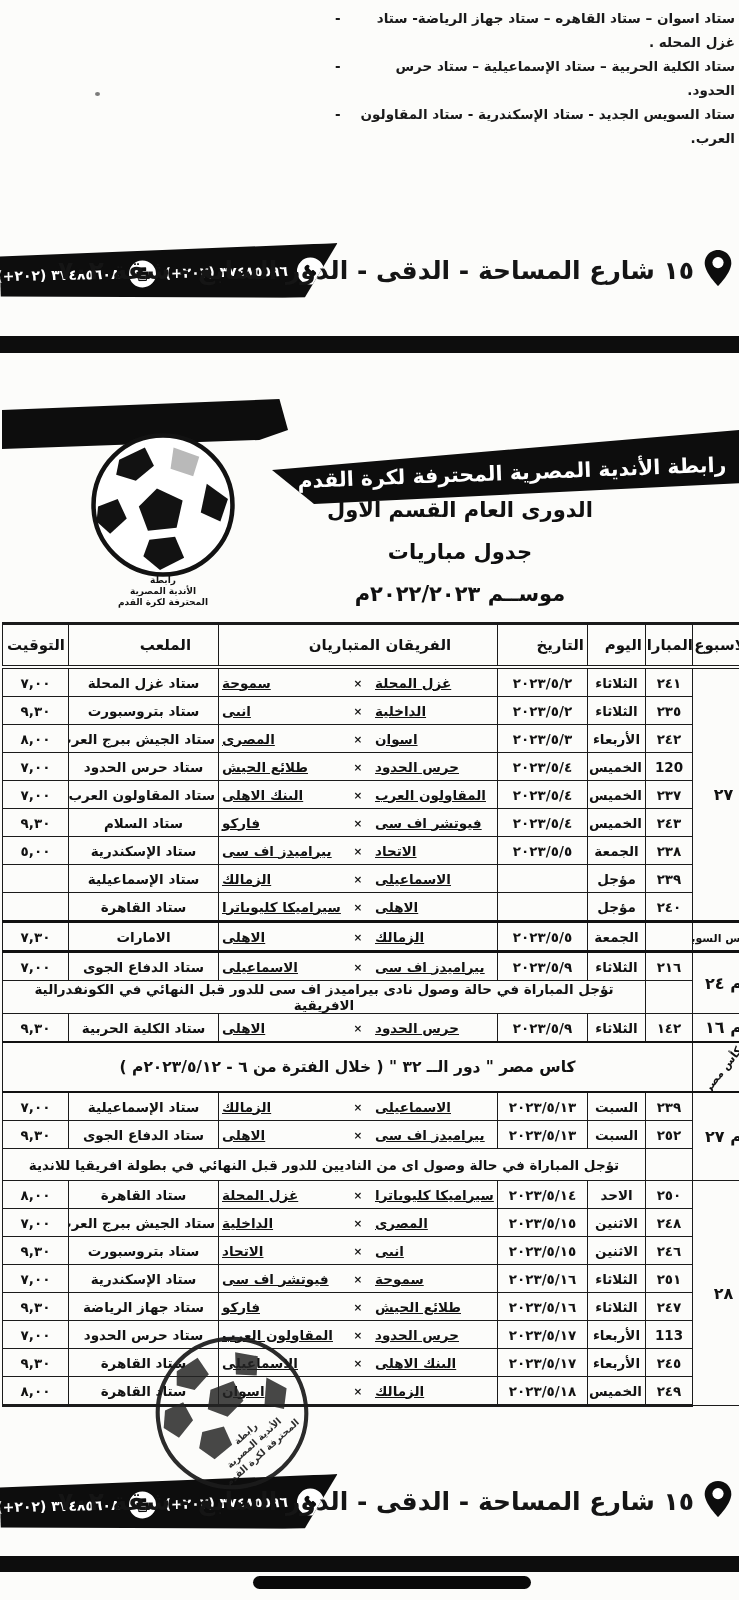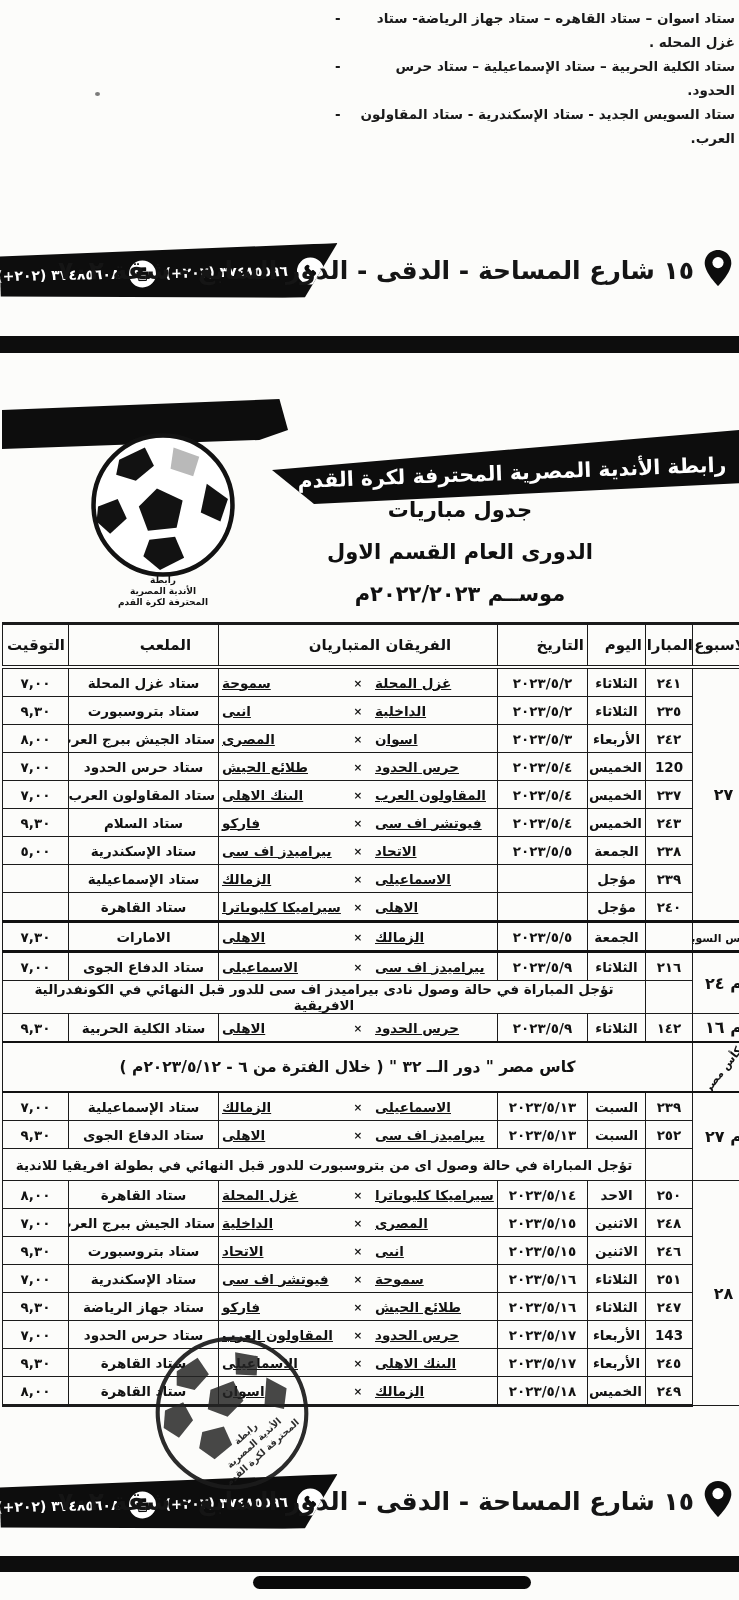--- a/index.html
+++ b/index.html
@@ -130,22 +130,22 @@
       <polygon points="41,72 58,70 64,84 48,92 37,83" fill="#121212"></polygon>
     </svg>
     <div class="logo-text">
       <div>رابطة</div>
       <div>الأندية المصرية</div>
       <div>المحترفة لكرة القدم</div>
     </div>
   </div>
 
   <div class="title-block">
+    <div>الدورى العام القسم الاول</div>
     <div>جدول مباريات</div>
-    <div>الدورى العام القسم الاول</div>
     <div>موســم ٢٠٢٢/٢٠٢٣م</div>
   </div>
 
   <table class="sched">
     <colgroup>
       <col style="width:62px">
         <col style="width:47px">
         <col style="width:58px">
         <col style="width:90px">
       <col style="width:279px">
@@ -368,21 +368,21 @@
               <span class="tm">بيراميدز اف سى</span>
               <span class="vs">×</span>
               <span class="tm">الاهلى</span>
             </div>
           </td>
           <td>ستاد الدفاع الجوى</td>
           <td>٩,٣٠</td>
         </tr>
         <tr class="note-row">
           <td></td>
-          <td class="note-cell" colspan="5">تؤجل المباراة في حالة وصول اى من بتروسبورت للدور قبل النهائي في بطولة افريقيا للاندية</td>
+          <td class="note-cell" colspan="5">تؤجل المباراة في حالة وصول اى من الناديين للدور قبل النهائي في بطولة افريقيا للاندية</td>
         </tr>
         <tr class="match-row">
           <td class="week-cell" rowspan="8"><span>٢٨</span></td>
           <td>٢٥٠</td>
           <td>الاحد</td>
           <td>٢٠٢٣/٥/١٤</td>
           <td class="teams-cell">
             <div class="teams">
               <span class="tm">سيراميكا كليوباترا</span>
               <span class="vs">×</span>
@@ -442,21 +442,21 @@
             <div class="teams">
               <span class="tm">طلائع الجيش</span>
               <span class="vs">×</span>
               <span class="tm">فاركو</span>
             </div>
           </td>
           <td>ستاد جهاز الرياضة</td>
           <td>٩,٣٠</td>
         </tr>
         <tr class="match-row">
-          <td>143</td>
+          <td>113</td>
           <td>الأربعاء</td>
           <td>٢٠٢٣/٥/١٧</td>
           <td class="teams-cell">
             <div class="teams">
               <span class="tm">حرس الحدود</span>
               <span class="vs">×</span>
               <span class="tm">المقاولون العرب</span>
             </div>
           </td>
           <td>ستاد حرس الحدود</td>

